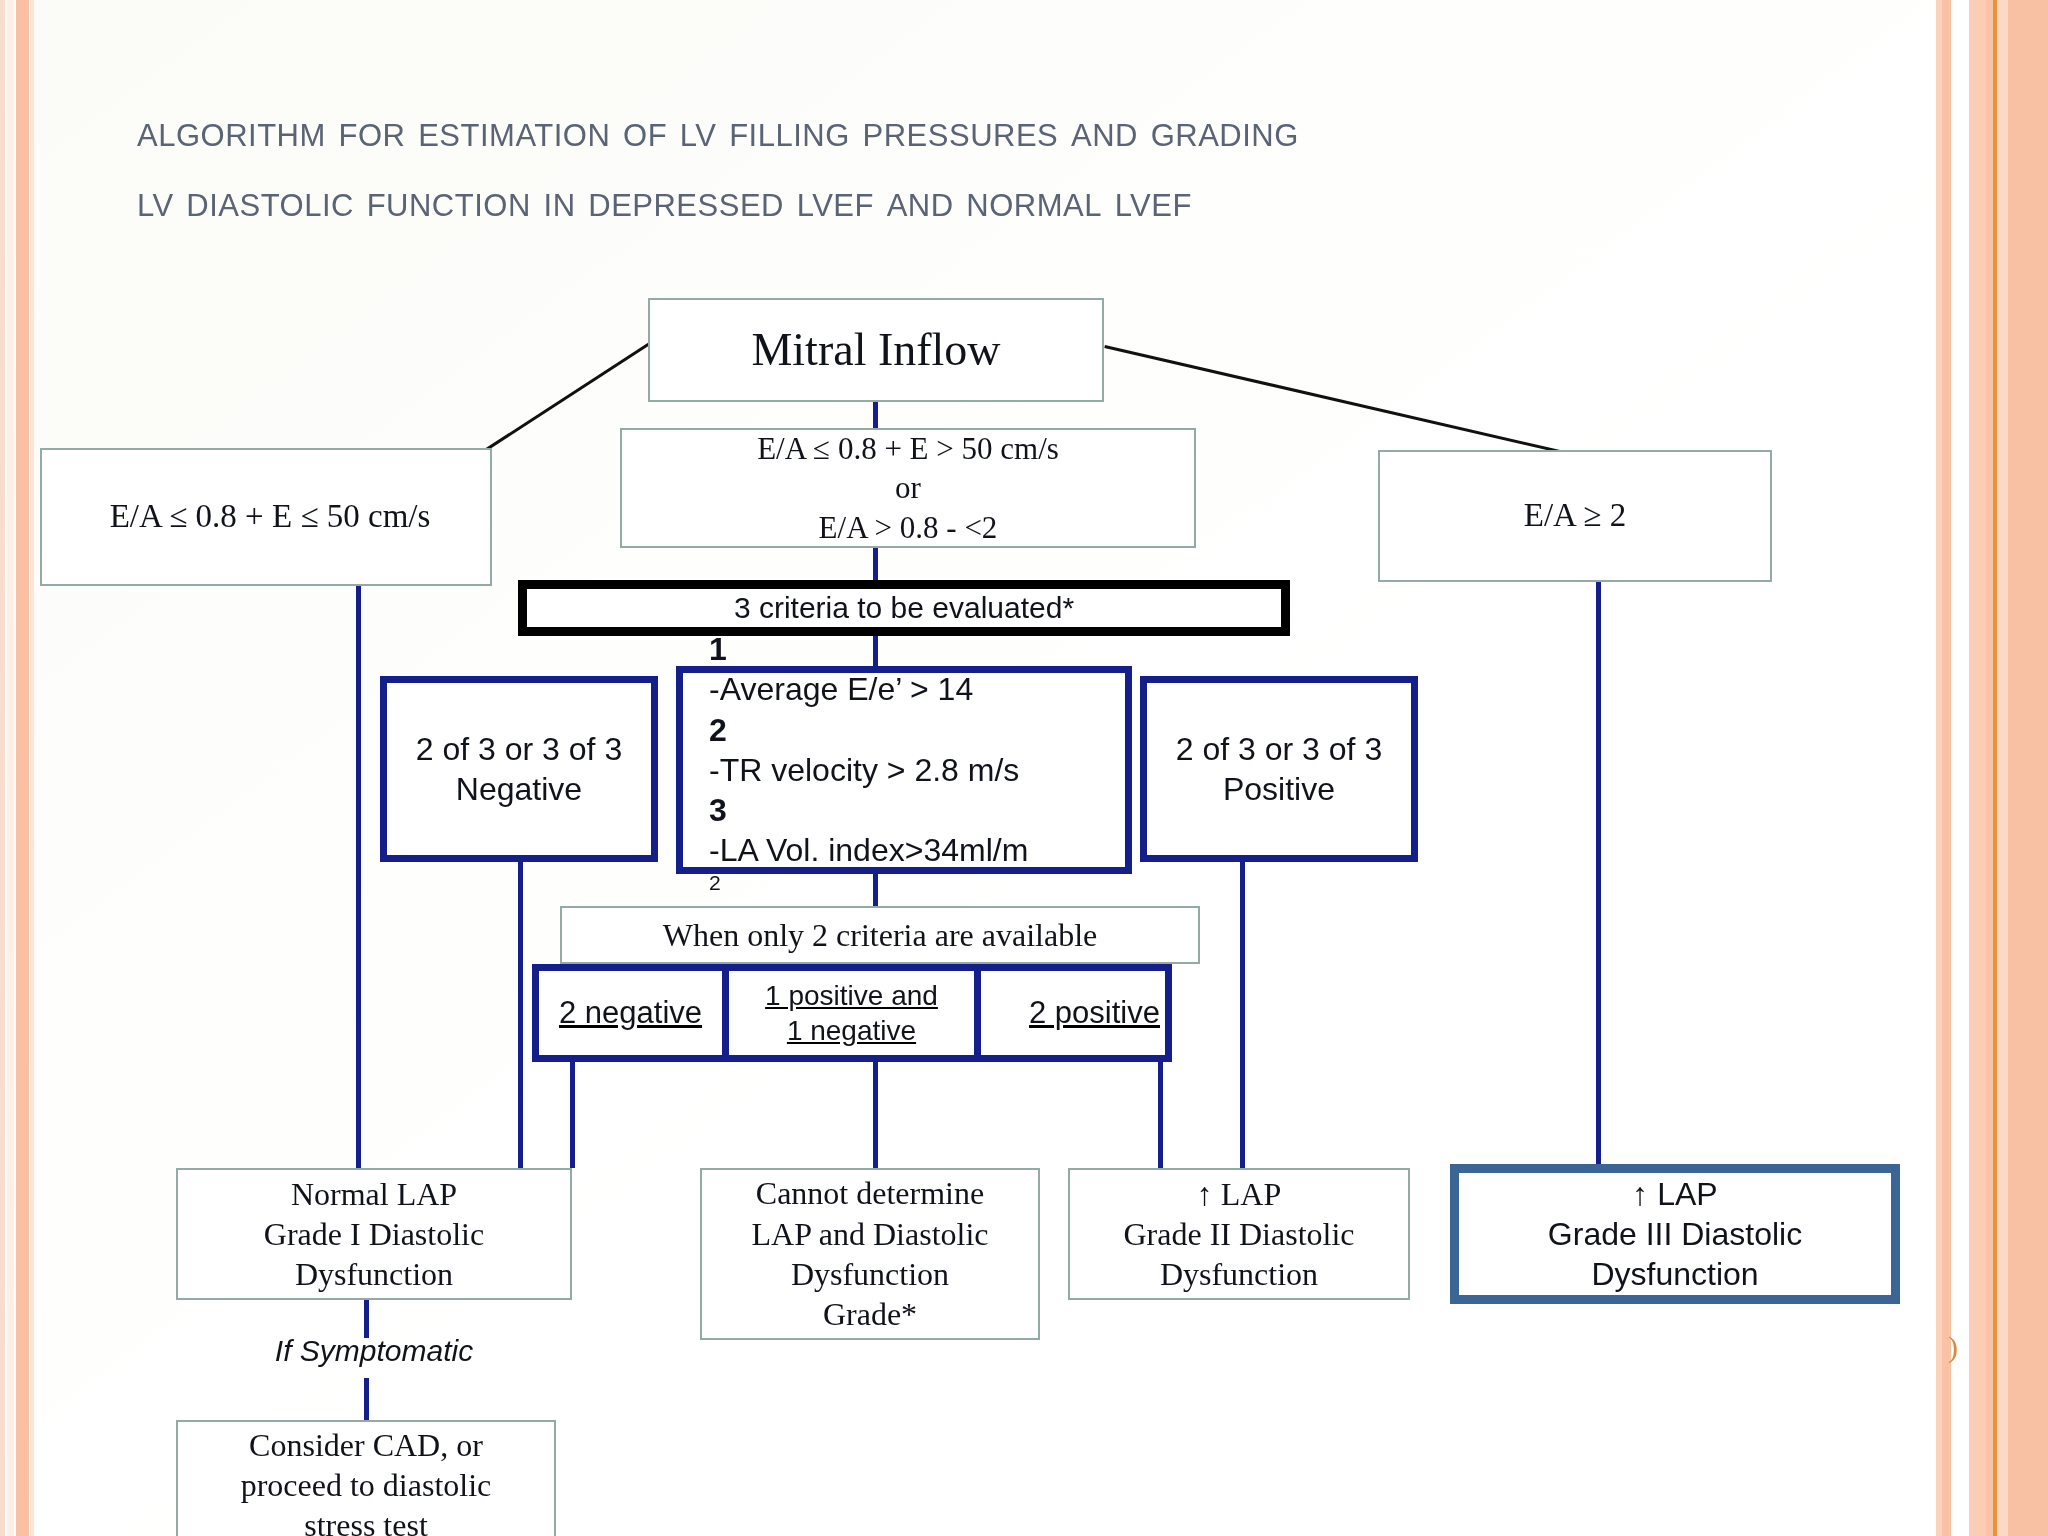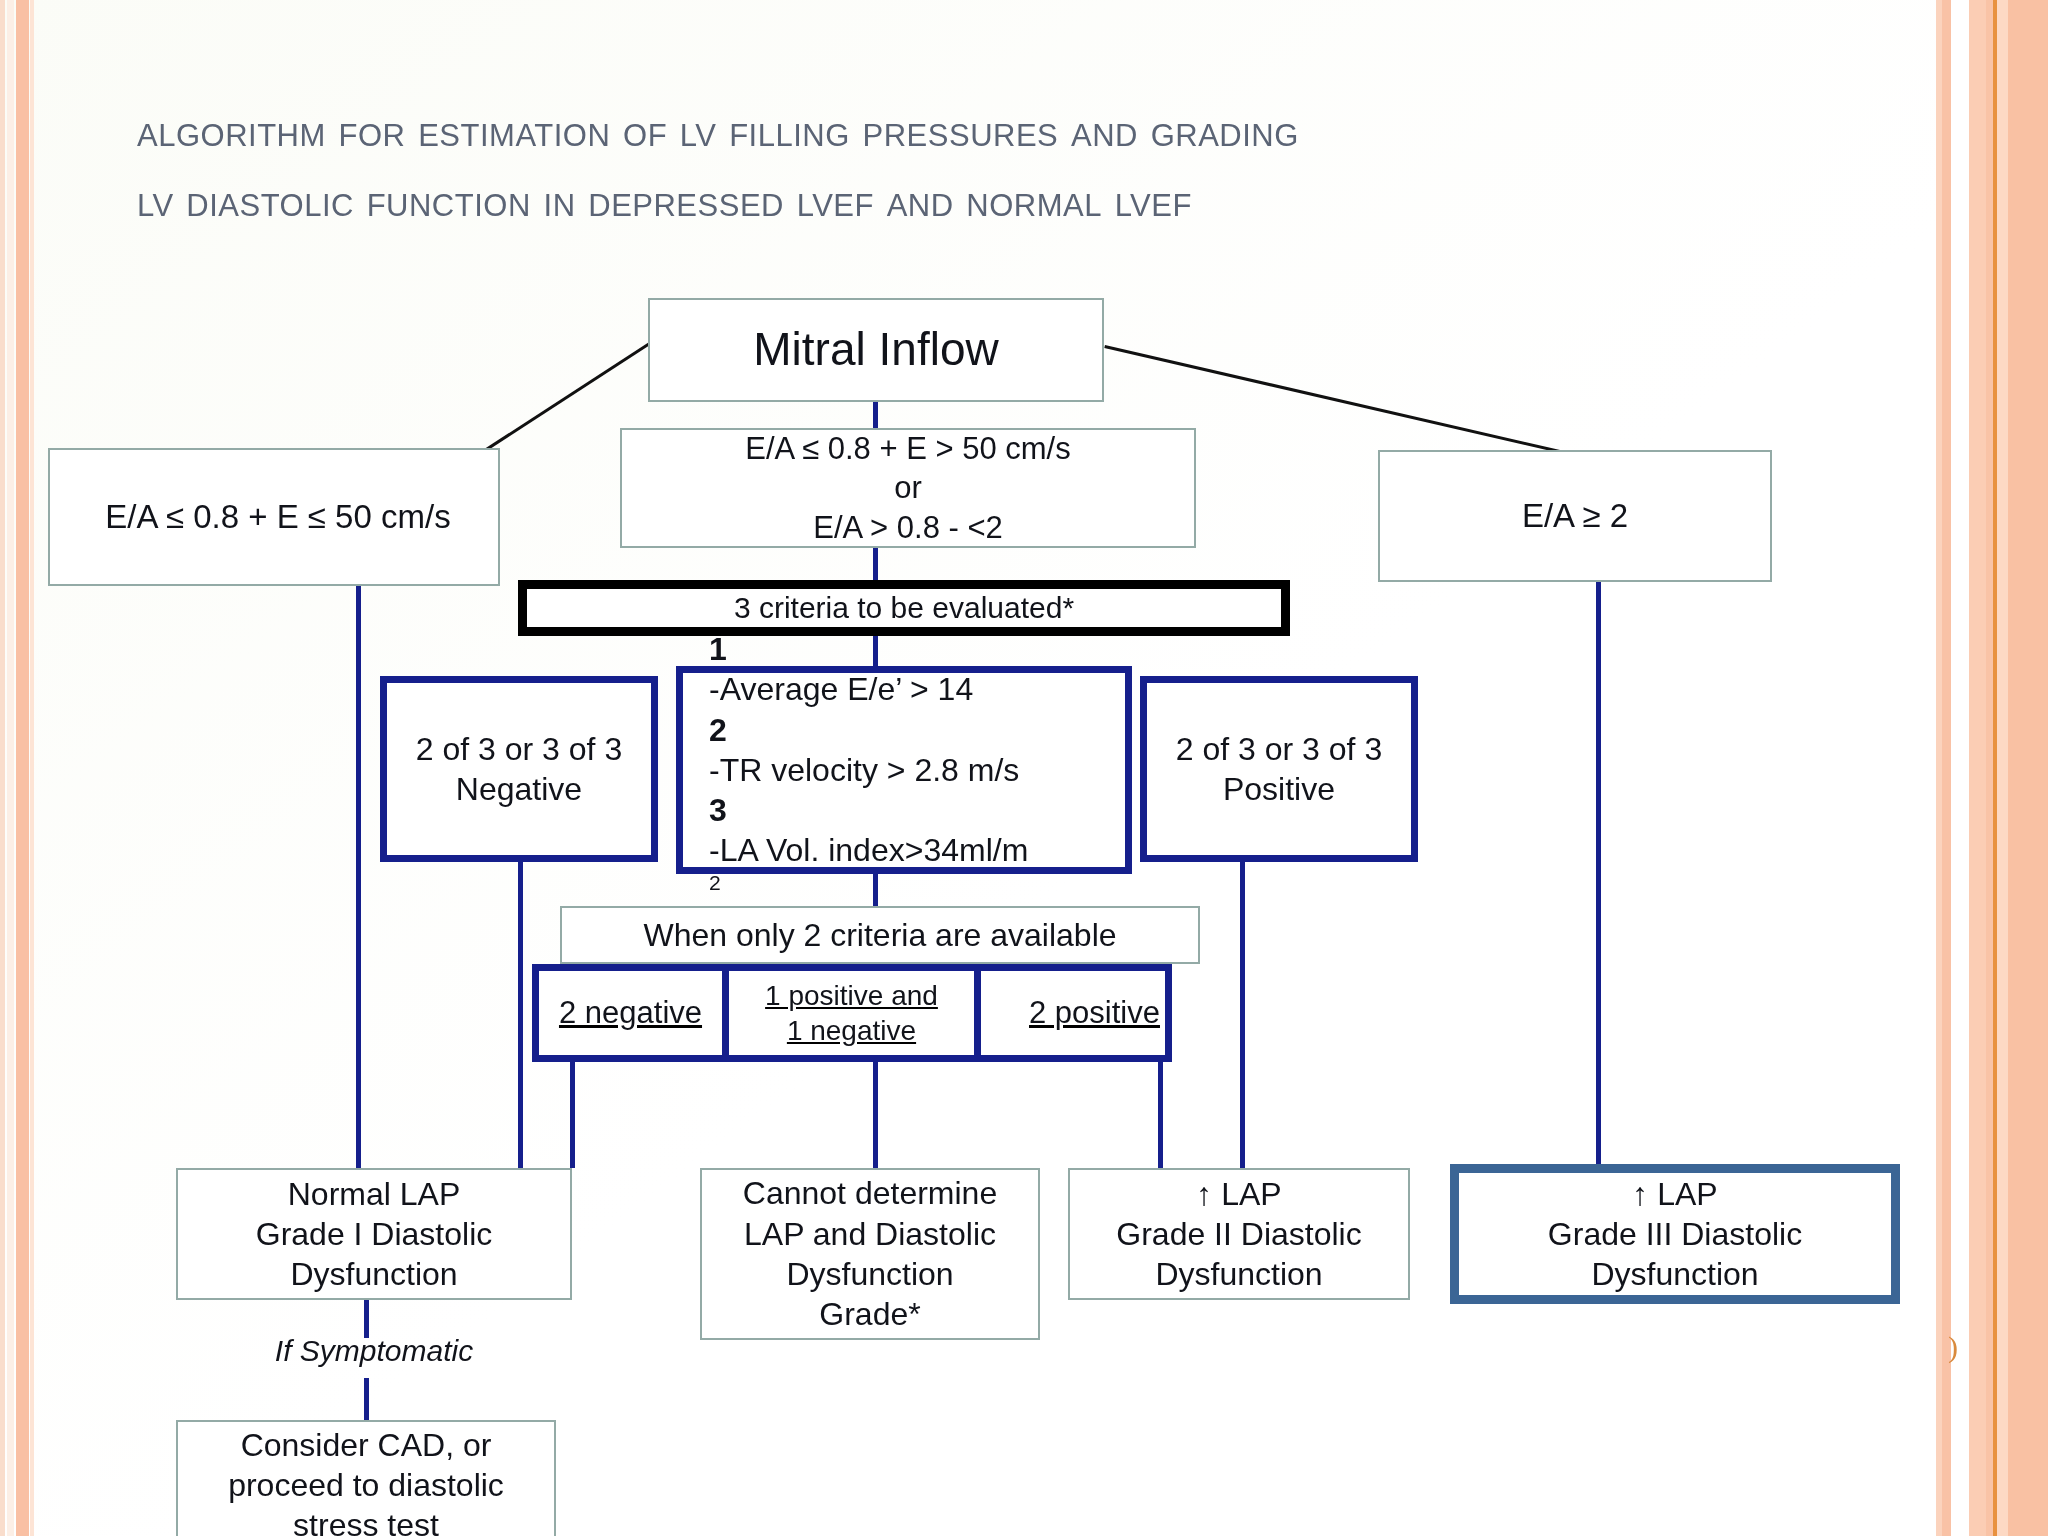--- a/index.html
+++ b/index.html
@@ -51,21 +51,21 @@
     box-sizing: border-box;
     background: #ffffff;
     color: #11131a;
     display: flex;
     align-items: center;
     justify-content: center;
     text-align: center;
     font-family: "Liberation Sans", sans-serif;
     line-height: 1.26;
   }
-  .thin   { border: 2px solid #93aaa6; }
+  .thin   { border: 2px solid #93aaa6; font-family: Liberation Serif, serif; }
   .navy   { border: 7px solid #151f8c; }
   .black  { border: 9px solid #000000; }
   .steel  { border: 9px solid #3b6595; }
 
   .lines { display: block; }
   .lines span { display: block; }
 
   
   .vline { position: absolute; width: 5px; background: #151f8c; }
   .diag  { position: absolute; height: 0; border-top: 3px solid #111111;
@@ -146,21 +146,21 @@
   <div class="vline" style="left:1596px; top:580px; height:588px;"></div>
 
   <div class="vline" style="left:364px; top:1300px; height:38px;"></div>
 
   <div class="vline" style="left:364px; top:1378px; height:45px;"></div>
 
   <div class="node thin" style="left:648px; top:298px; width:456px; height:104px; font-size:46px;">
     <span>Mitral Inflow</span>
   </div>
 
-  <div class="node thin" style="left:48px; top:448px; width:452px; height:138px; font-size:33px;padding-left:8px;">
+  <div class="node thin" style="left:40px; top:448px; width:452px; height:138px; font-size:33px;padding-left:8px;">
     <span>E/A ≤ 0.8 + E ≤ 50 cm/s</span>
   </div>
 
   <div class="node thin" style="left:620px; top:428px; width:576px; height:120px; font-size:31px;">
     <span class="lines">
       <span>E/A ≤ 0.8 + E &gt; 50 cm/s</span>
       <span>or</span>
       <span>E/A &gt; 0.8 - &lt;2</span>
     </span>
   </div>

